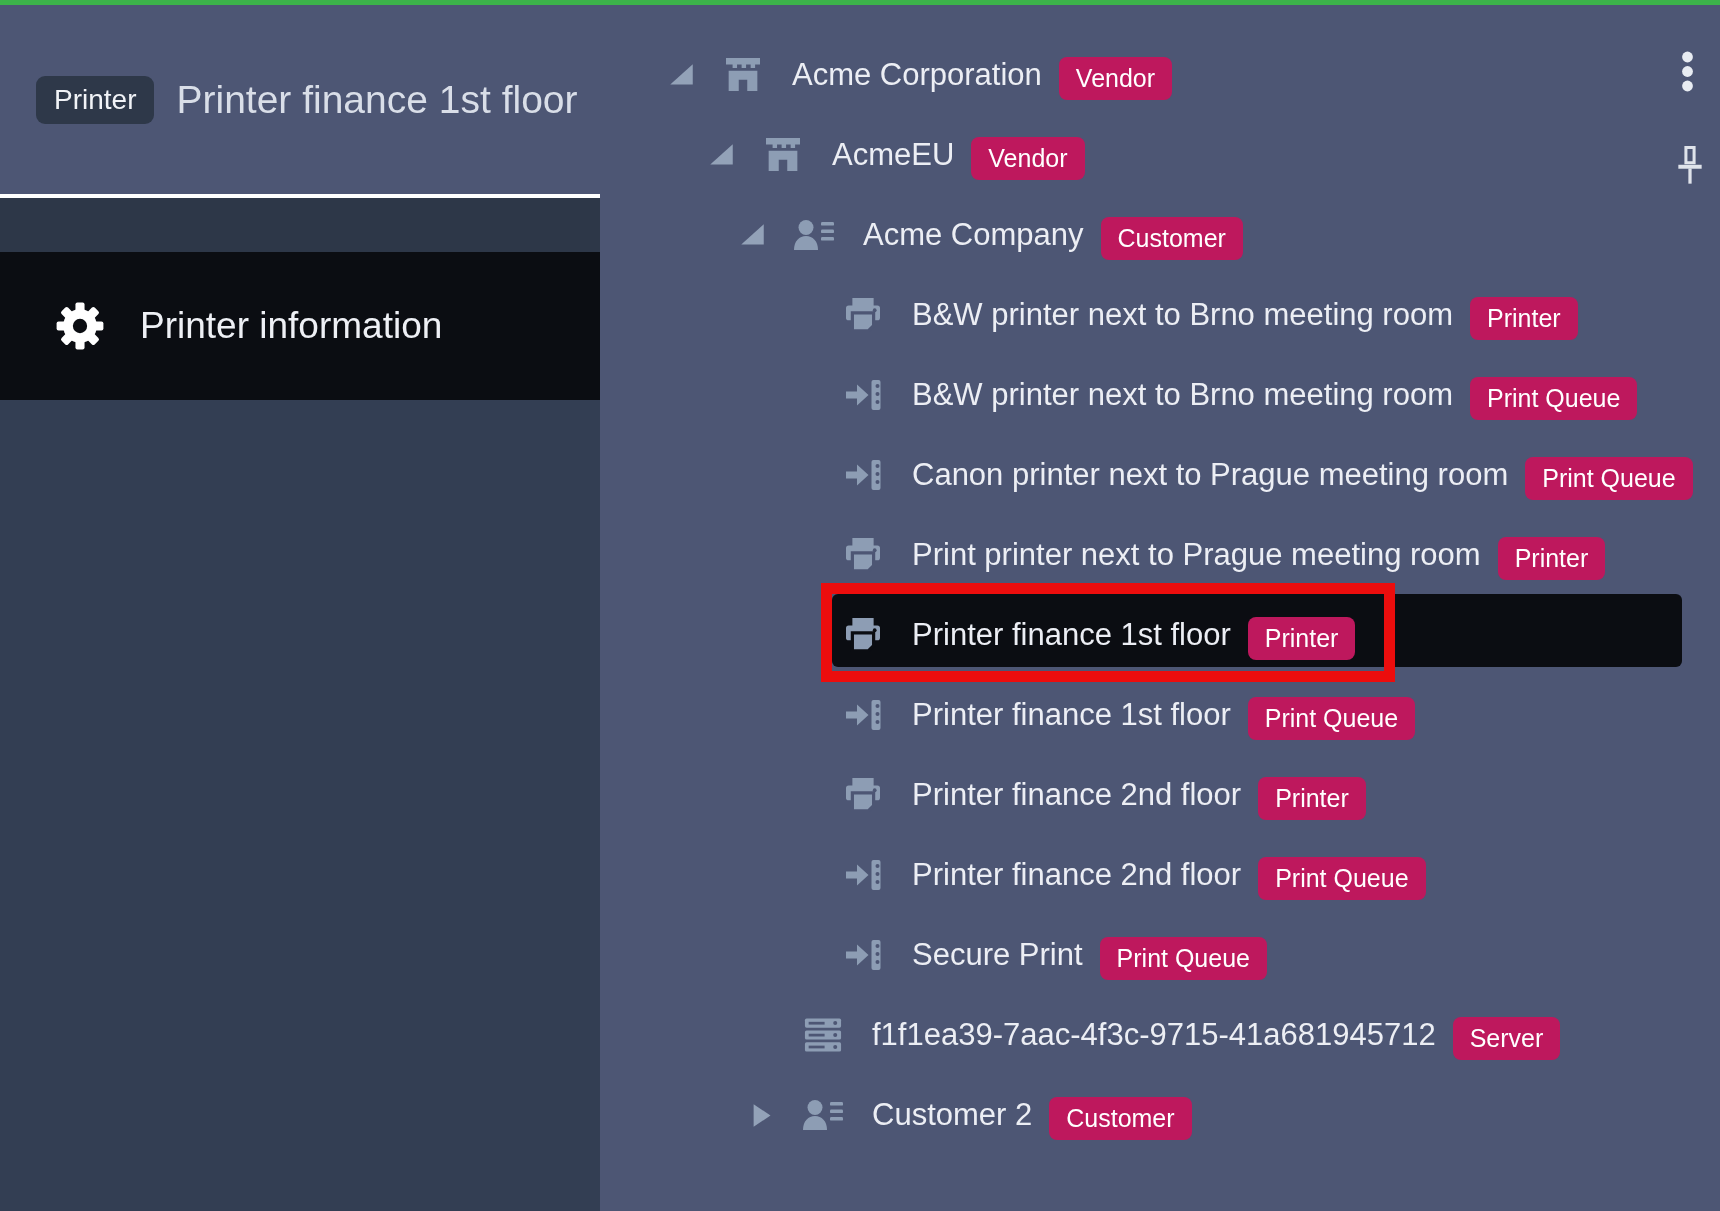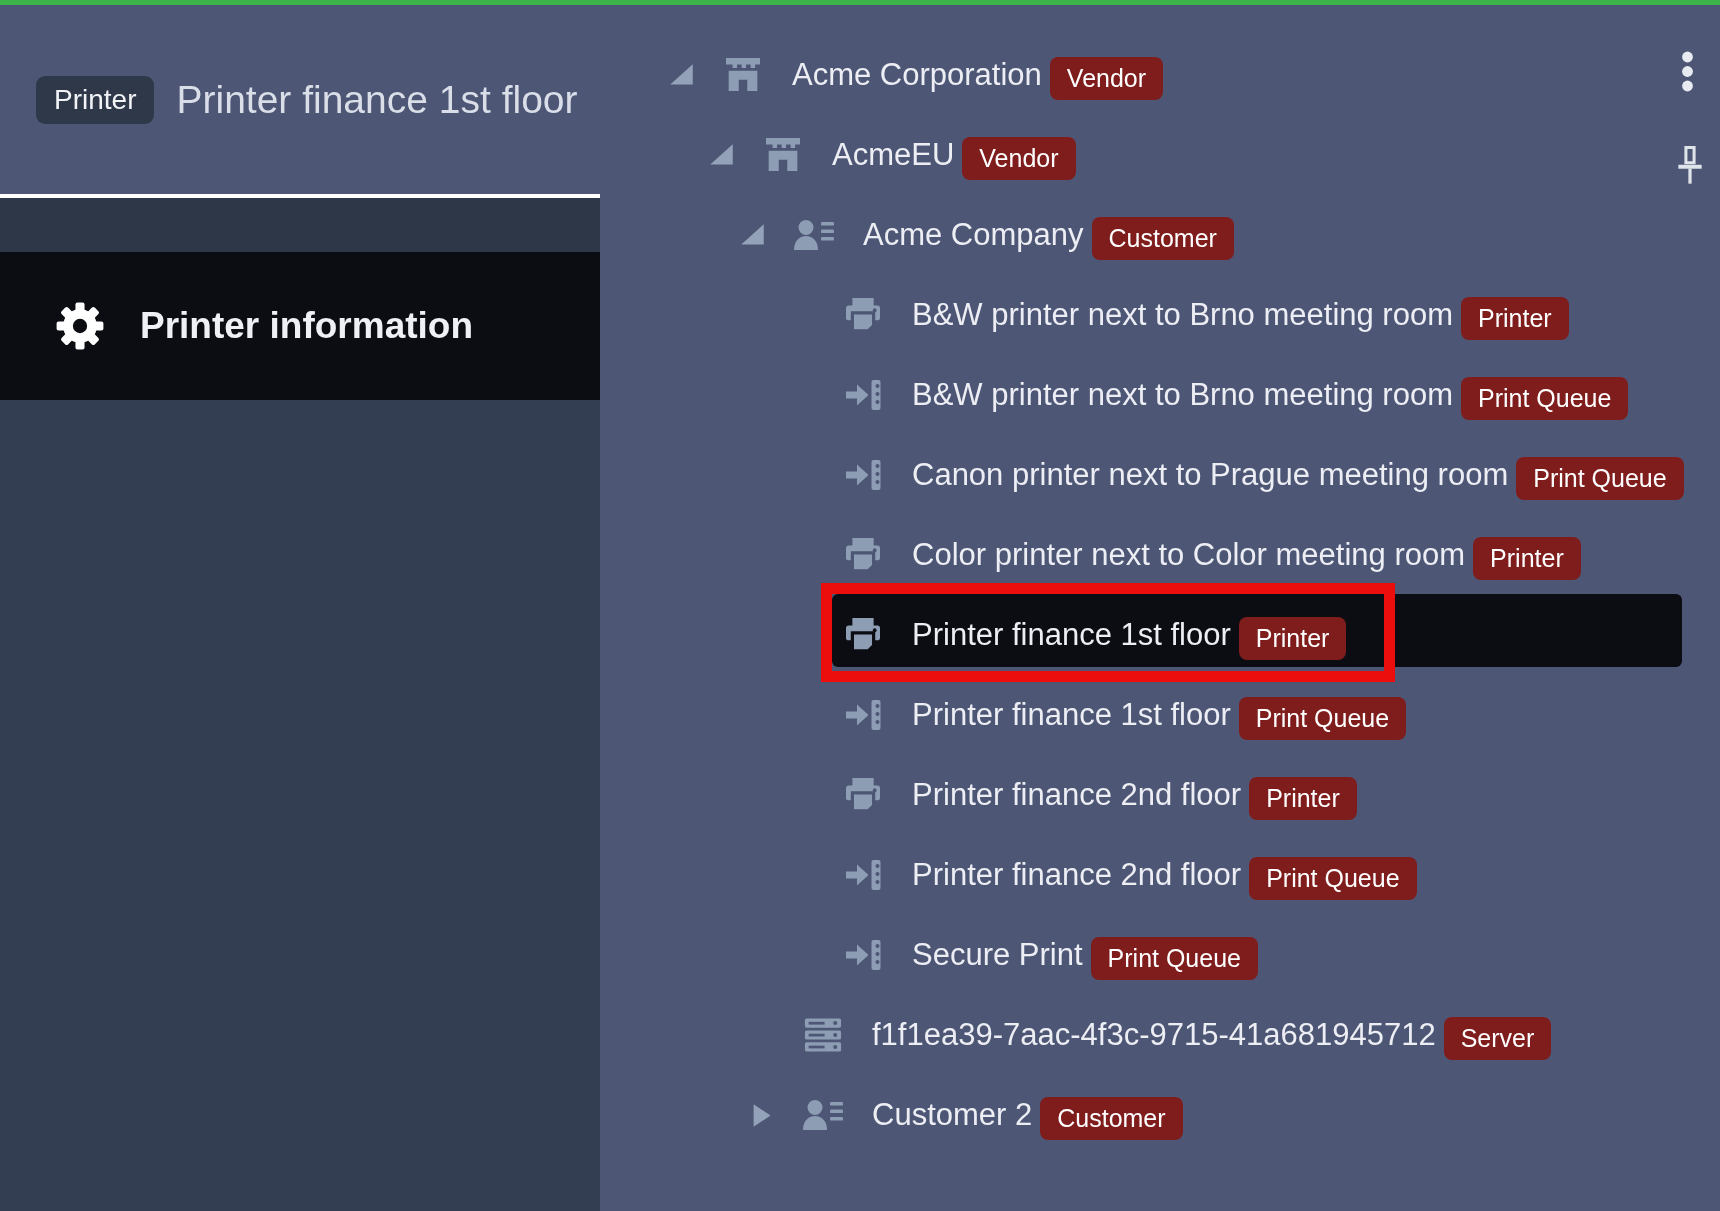--- a/index.html
+++ b/index.html
@@ -16,33 +16,33 @@
   .left-panel{position:absolute;left:0;top:5px;width:600px;height:1206px;}
   .lp-header{position:absolute;left:0;top:0;width:600px;height:189px;background:#4d5674;
              display:flex;align-items:center;padding-left:36px;box-sizing:border-box;}
   .lp-type-badge{background:#2e3849;color:#f1f3f7;font-size:28px;line-height:1;
                  padding:10px 18px;border-radius:9px;}
   .lp-title{color:#d9dee8;font-size:39px;font-weight:400;margin-left:22px;white-space:nowrap;}
   .lp-divider{position:absolute;left:0;top:189px;width:600px;height:4px;background:#ffffff;}
   .lp-strip{position:absolute;left:0;top:193px;width:600px;height:54px;background:#2d3748;}
   .lp-section{position:absolute;left:0;top:247px;width:600px;height:148px;background:#0b0d12;
               display:flex;align-items:center;box-sizing:border-box;padding-left:54px;cursor:pointer;}
-  .lp-section-label{color:#eef0f5;font-size:37px;font-weight:700;margin-left:34px;}
+  .lp-section-label{color:#eef0f5;font-size:37px;font-weight:400;margin-left:34px;}
   .lp-rest{position:absolute;left:0;top:395px;width:600px;height:811px;background:#333e53;}
 
   
   .tree-panel{position:absolute;left:632px;top:5px;width:1120px;height:1206px;background:#4d5674;
               box-sizing:border-box;padding-top:30px;}
   .tree-row{position:relative;z-index:2;height:80px;display:flex;align-items:center;
             box-sizing:border-box;cursor:pointer;}
   .expander-slot{width:52px;display:flex;align-items:center;justify-content:flex-start;flex:none;}
   .icon-slot{width:46px;margin-right:26px;display:flex;align-items:center;justify-content:center;flex:none;}
   .tree-label{color:#eceef4;font-size:31px;white-space:nowrap;}
-  .tree-badge{background:#7f1d1d;color:#ffffff;font-size:25px;line-height:1;
-              padding:9px 17px;border-radius:8px;margin-left:8px;transform:translateY(3px);
+  .tree-badge{background:#be185d;color:#ffffff;font-size:25px;line-height:1;
+              padding:9px 17px;border-radius:8px;margin-left:17px;transform:translateY(3px);
               white-space:nowrap;}
   .tree-row svg{--rowbg:#4d5674;}
   .tree-row.selected svg{--rowbg:#0b0d12;}
   .hole{fill:var(--rowbg);}
 
   
   .selected-bg{position:absolute;left:200px;top:589px;width:850px;height:73px;background:#0b0d12;
                border-radius:6px;z-index:1;}
   .highlight-box{position:absolute;left:189px;top:578px;width:574px;height:99px;
                  border:11px solid #ec0d0d;box-sizing:border-box;z-index:3;pointer-events:none;}
@@ -228,21 +228,21 @@
       <span style="display:flex;">
         <svg width="38" height="34" viewBox="0 0 34 32" fill="#8d9db4">
           <path d="M7 0 h20 v8 H7 Z"></path>
           <rect x="1" y="7" width="32" height="14" rx="2.5"></rect>
           <path d="M7 14 h20 v12 l-5 5 H7 Z" stroke-width="3" style="stroke:var(--rowbg)"></path>
           <circle cx="28" cy="11.5" r="1.8" class="hole"></circle>
         </svg>
       </span>
 
     </span>
-    <span class="tree-label">Color printer next to Color meeting room</span>
+    <span class="tree-label">Print printer next to Prague meeting room</span>
     <span class="tree-badge">Printer</span>
   </div>
     <div class="tree-row selected" style="padding-left: 156px;">
     <span class="expander-slot">
       
       
     </span>
     <span class="icon-slot">
 
       <span style="display:flex;">

